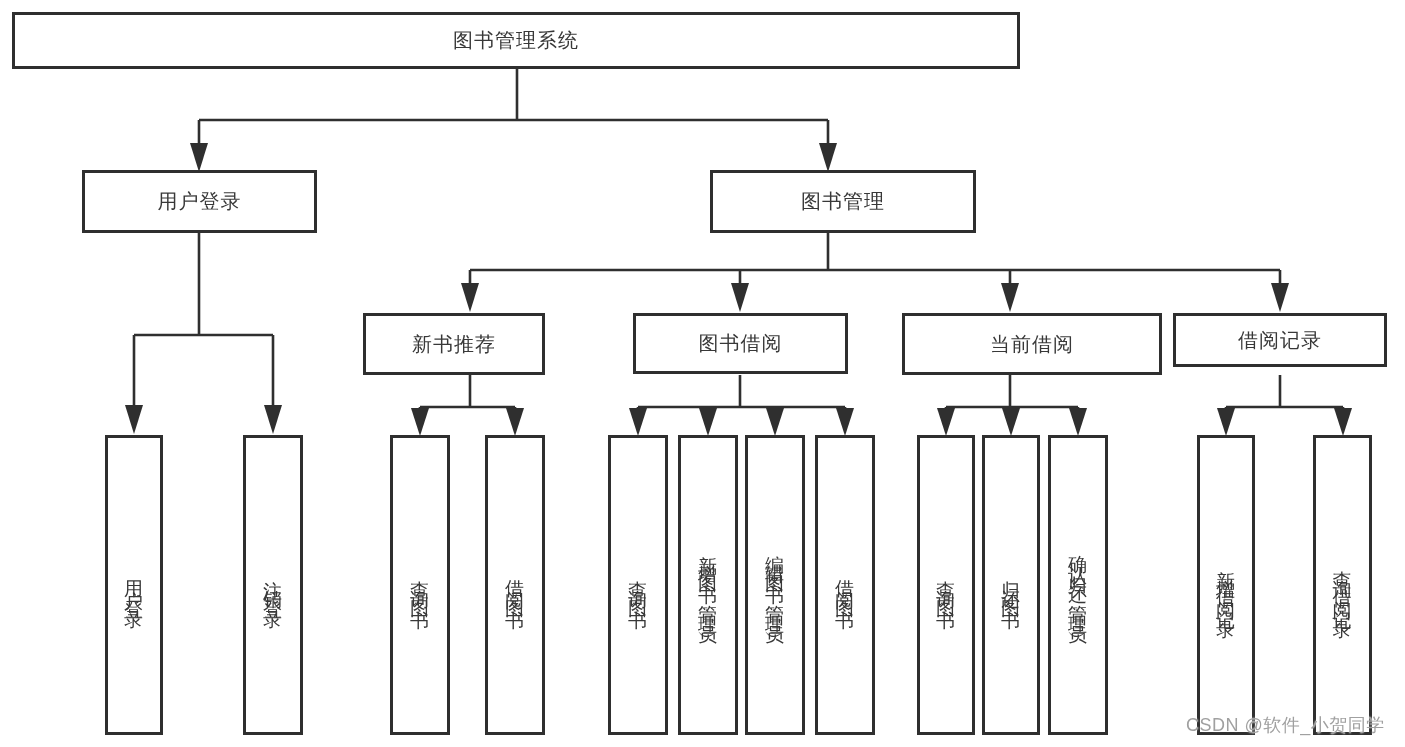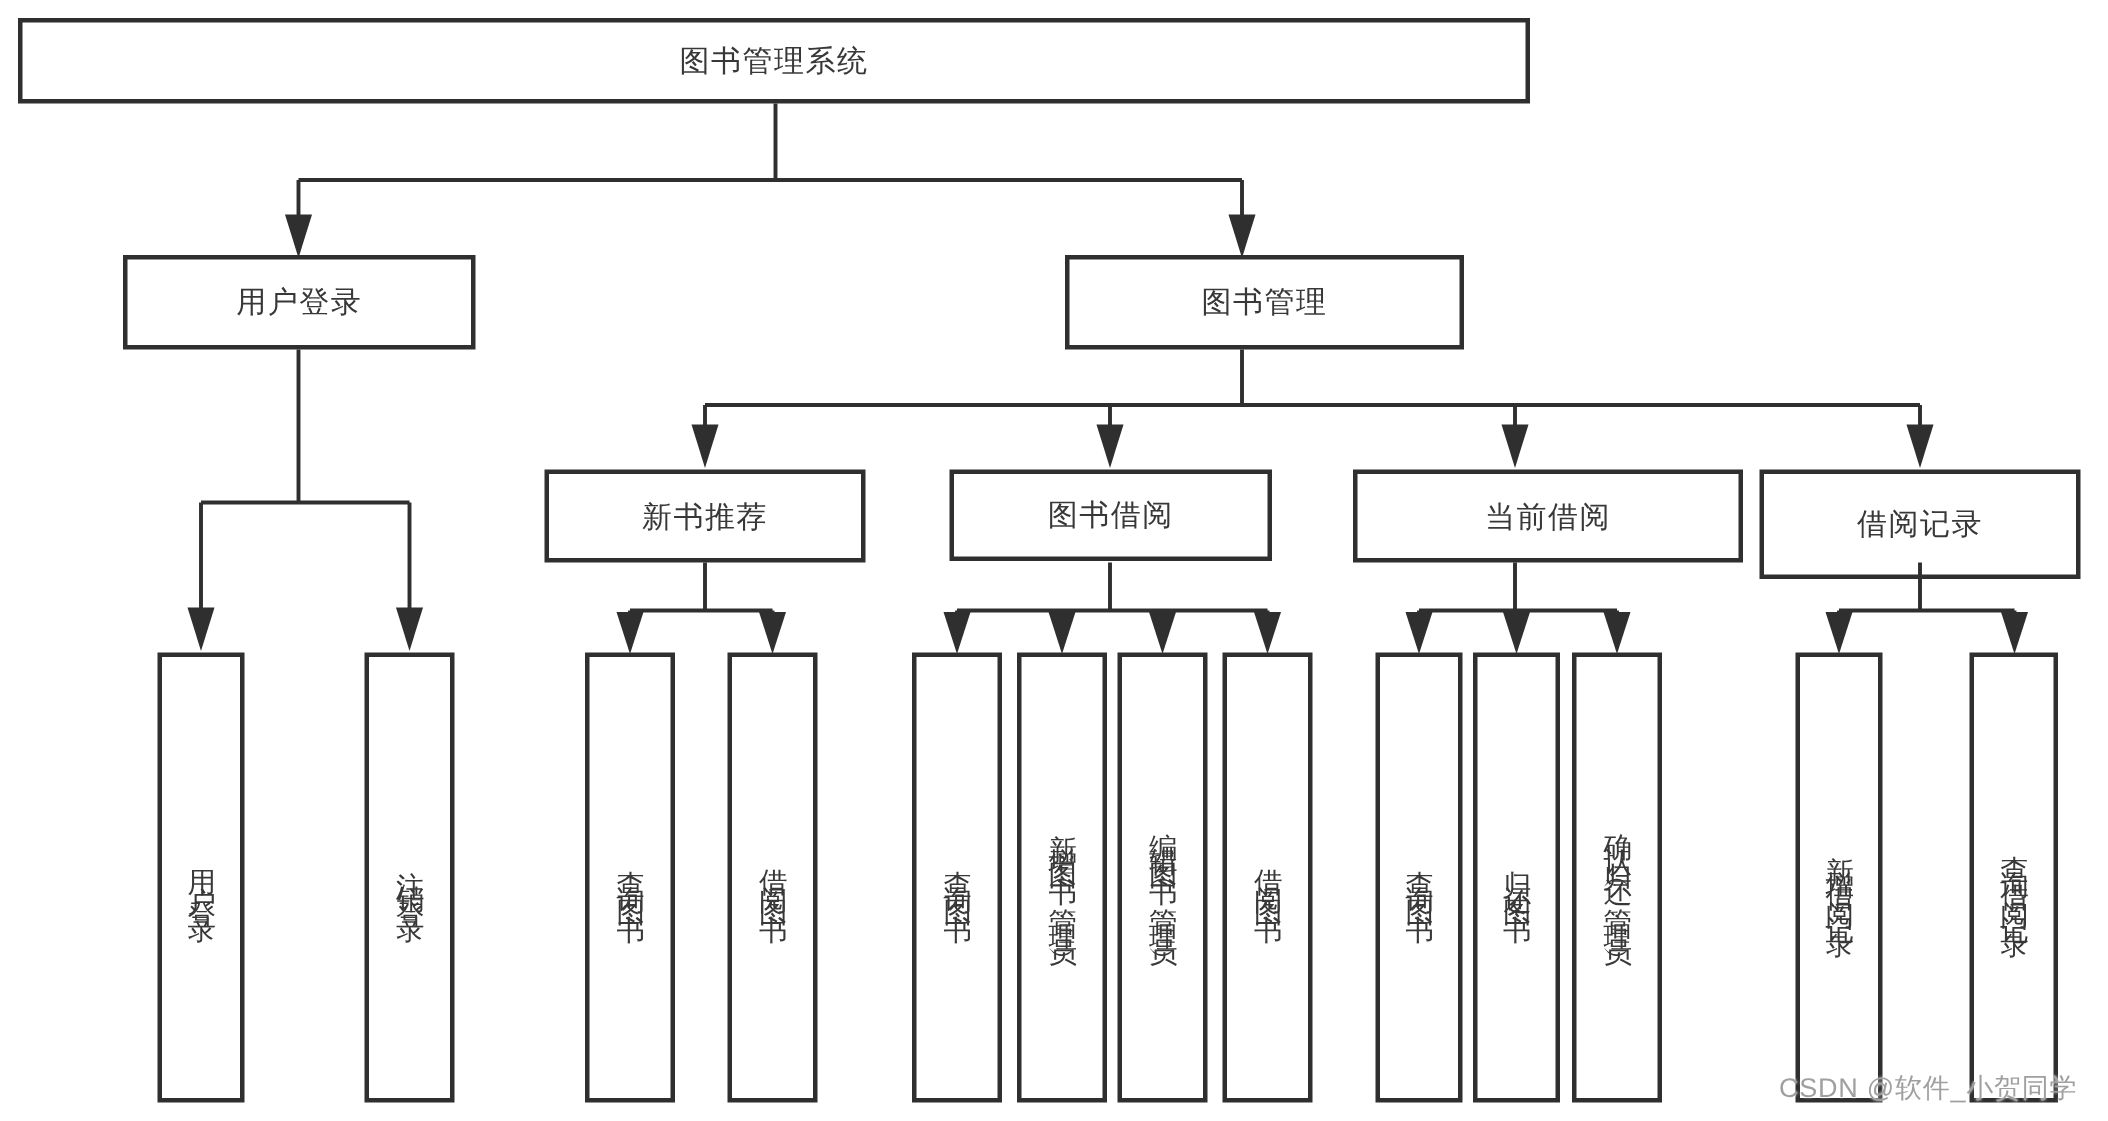--- a/index.html
+++ b/index.html
@@ -56,30 +56,30 @@
     <span>图书管理系统</span>
   </div>
 
   <div class="node" style="left:82px;top:170px;width:235px;height:63px;">
     <span>用户登录</span>
   </div>
   <div class="node" style="left:710px;top:170px;width:266px;height:63px;">
     <span>图书管理</span>
   </div>
 
-  <div class="node" style="left:363px;top:313px;width:214px;height:62px;">
+  <div class="node" style="left:363px;top:313px;width:182px;height:62px;">
     <span>新书推荐</span>
   </div>
   <div class="node" style="left:633px;top:313px;width:215px;height:61px;text-align:center;">
     <span>图书借阅</span>
   </div>
   <div class="node" style="left:902px;top:313px;width:260px;height:62px;">
     <span>当前借阅</span>
   </div>
-  <div class="node" style="left:1173px;top:313px;width:214px;height:73px;">
+  <div class="node" style="left:1173px;top:313px;width:214px;height:54px;">
     <span>借阅记录</span>
   </div>
 
   <div class="leaf" style="left:105px;top:435px;width:58px;height:300px;">
     <span class="vtext">用户登录</span>
   </div>
   <div class="leaf" style="left:243px;top:435px;width:60px;height:300px;">
     <span class="vtext">注销登录</span>
   </div>
 

